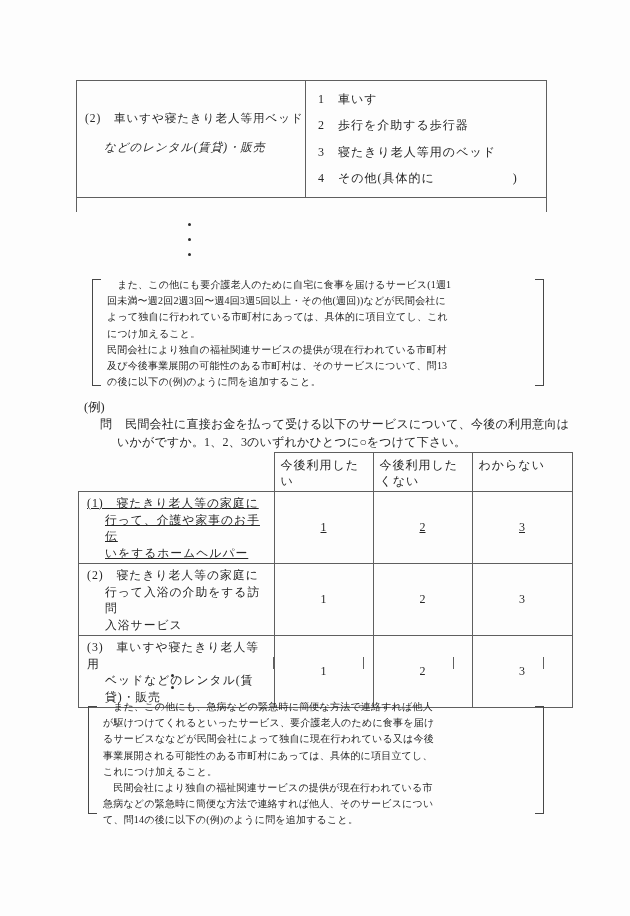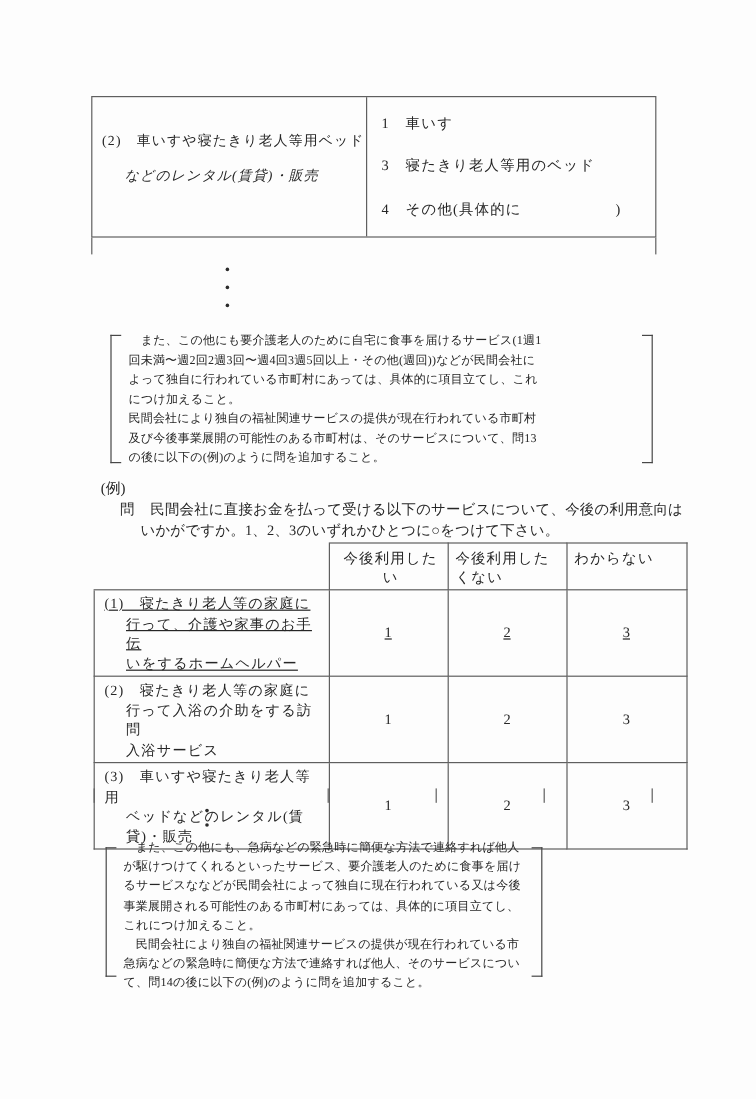--- a/index.html
+++ b/index.html
@@ -30,52 +30,55 @@
   .dots2 .dot{margin-bottom:9px;}
   
   .note{box-sizing:border-box;}
   .note .lines{padding:3px 15px;font-size:10px;line-height:16.2px;letter-spacing:0.2px;}
   .note .line{white-space:nowrap;}
   .bracket{position:absolute;width:9px;border:1.6px solid #474747;box-sizing:border-box;}
   .bracket.bl{left:0;border-right:none;}
   .bracket.br{right:0;border-left:none;}
   .note1{left:92px;top:274px;width:452px;}
   .note1 .bracket{top:5px;bottom:7px;}
-  .note2{left:88px;top:696px;width:364px;}
+  .note2{left:88px;top:696px;width:456px;}
   .note2 .bracket{top:10px;bottom:18px;}
   
   .example{left:84px;top:399px;font-size:12.4px;}
   .q1{left:100px;top:416px;font-size:12px;letter-spacing:0.2px;white-space:nowrap;}
   .q1 .q-marker{margin-right:13px;}
   .q2{left:117px;top:434px;font-size:12px;letter-spacing:0.2px;white-space:nowrap;}
   
   .t2{left:78px;top:452px;border-collapse:collapse;table-layout:fixed;width:466px;font-size:11.8px;}
   .t2 td{border:1px solid #5f5f5f;padding:0;vertical-align:top;}
   .t2 td.nob{border-top:hidden;border-left:hidden;}
   .t2 .hd{font-size:12px;letter-spacing:1px;padding:4px 2px 2px 6px;line-height:16px;vertical-align:top;}
   .t2 .lab{padding:3px 3px 2px 8px;letter-spacing:1px;line-height:16.5px;}
   .t2 .lab .cont{margin-left:18px;}
   .t2 .val{text-align:center;vertical-align:middle;font-size:12px;}
-  .c0{width:195px;}.c1{width:90px;text-align:center;}.c2{width:90px;}.c3{width:91px;}
+  .c0{width:195px;}.c1{width:90px;}.c2{width:90px;}.c3{width:91px;}
   
   .stub{position:absolute;top:657px;height:12px;width:0;border-left:1px solid #5f5f5f;}
 </style>
 </head>
 <body>
 
 <div class="page">
 
   <div class="abs t1">
     <div class="t1-left">
       <div>(2)　車いすや寝たきり老人等用ベッド</div>
       <div class="l2">などのレンタル(賃貸)・販売</div>
     </div>
     <div class="t1-right">
       <div class="t1-item">
         <span class="num">1</span><span>車いす</span>
+      </div>
+      <div class="t1-item">
+        <span class="num">2</span><span>歩行を介助する歩行器</span>
       </div>
       <div class="t1-item">
         <span class="num">3</span><span>寝たきり老人等用のベッド</span>
       </div>
       <div class="t1-item">
         <span class="num">4</span><span>その他(具体的に　　　　　　)</span>
       </div>
     </div>
   </div>
 

